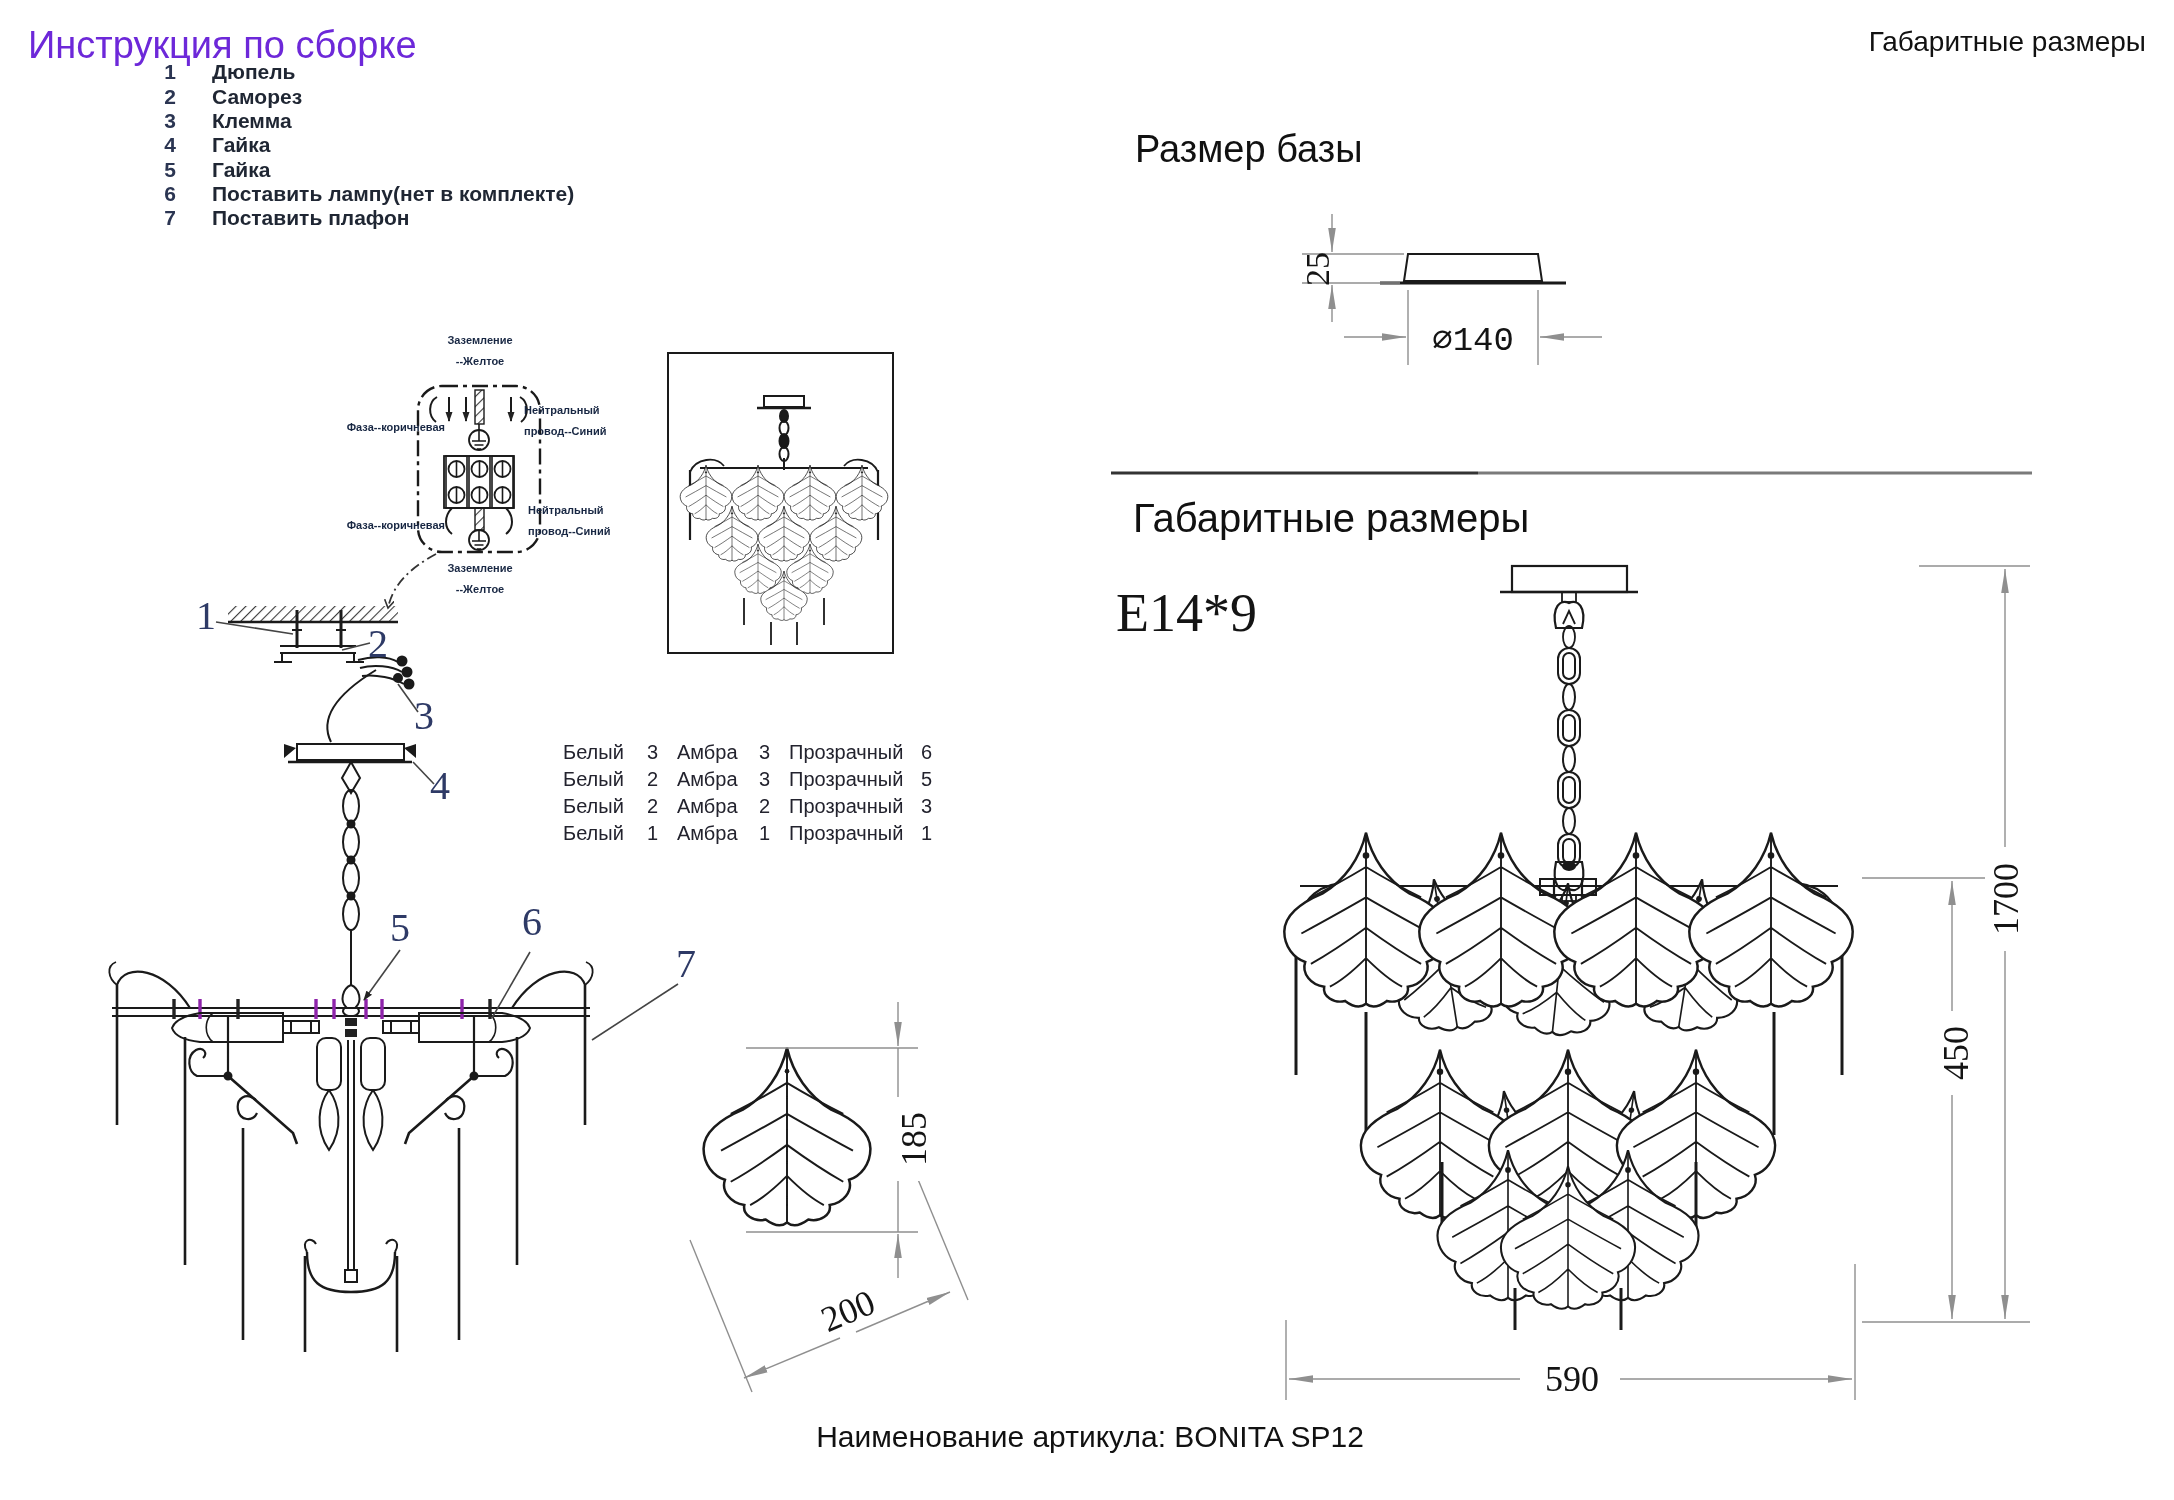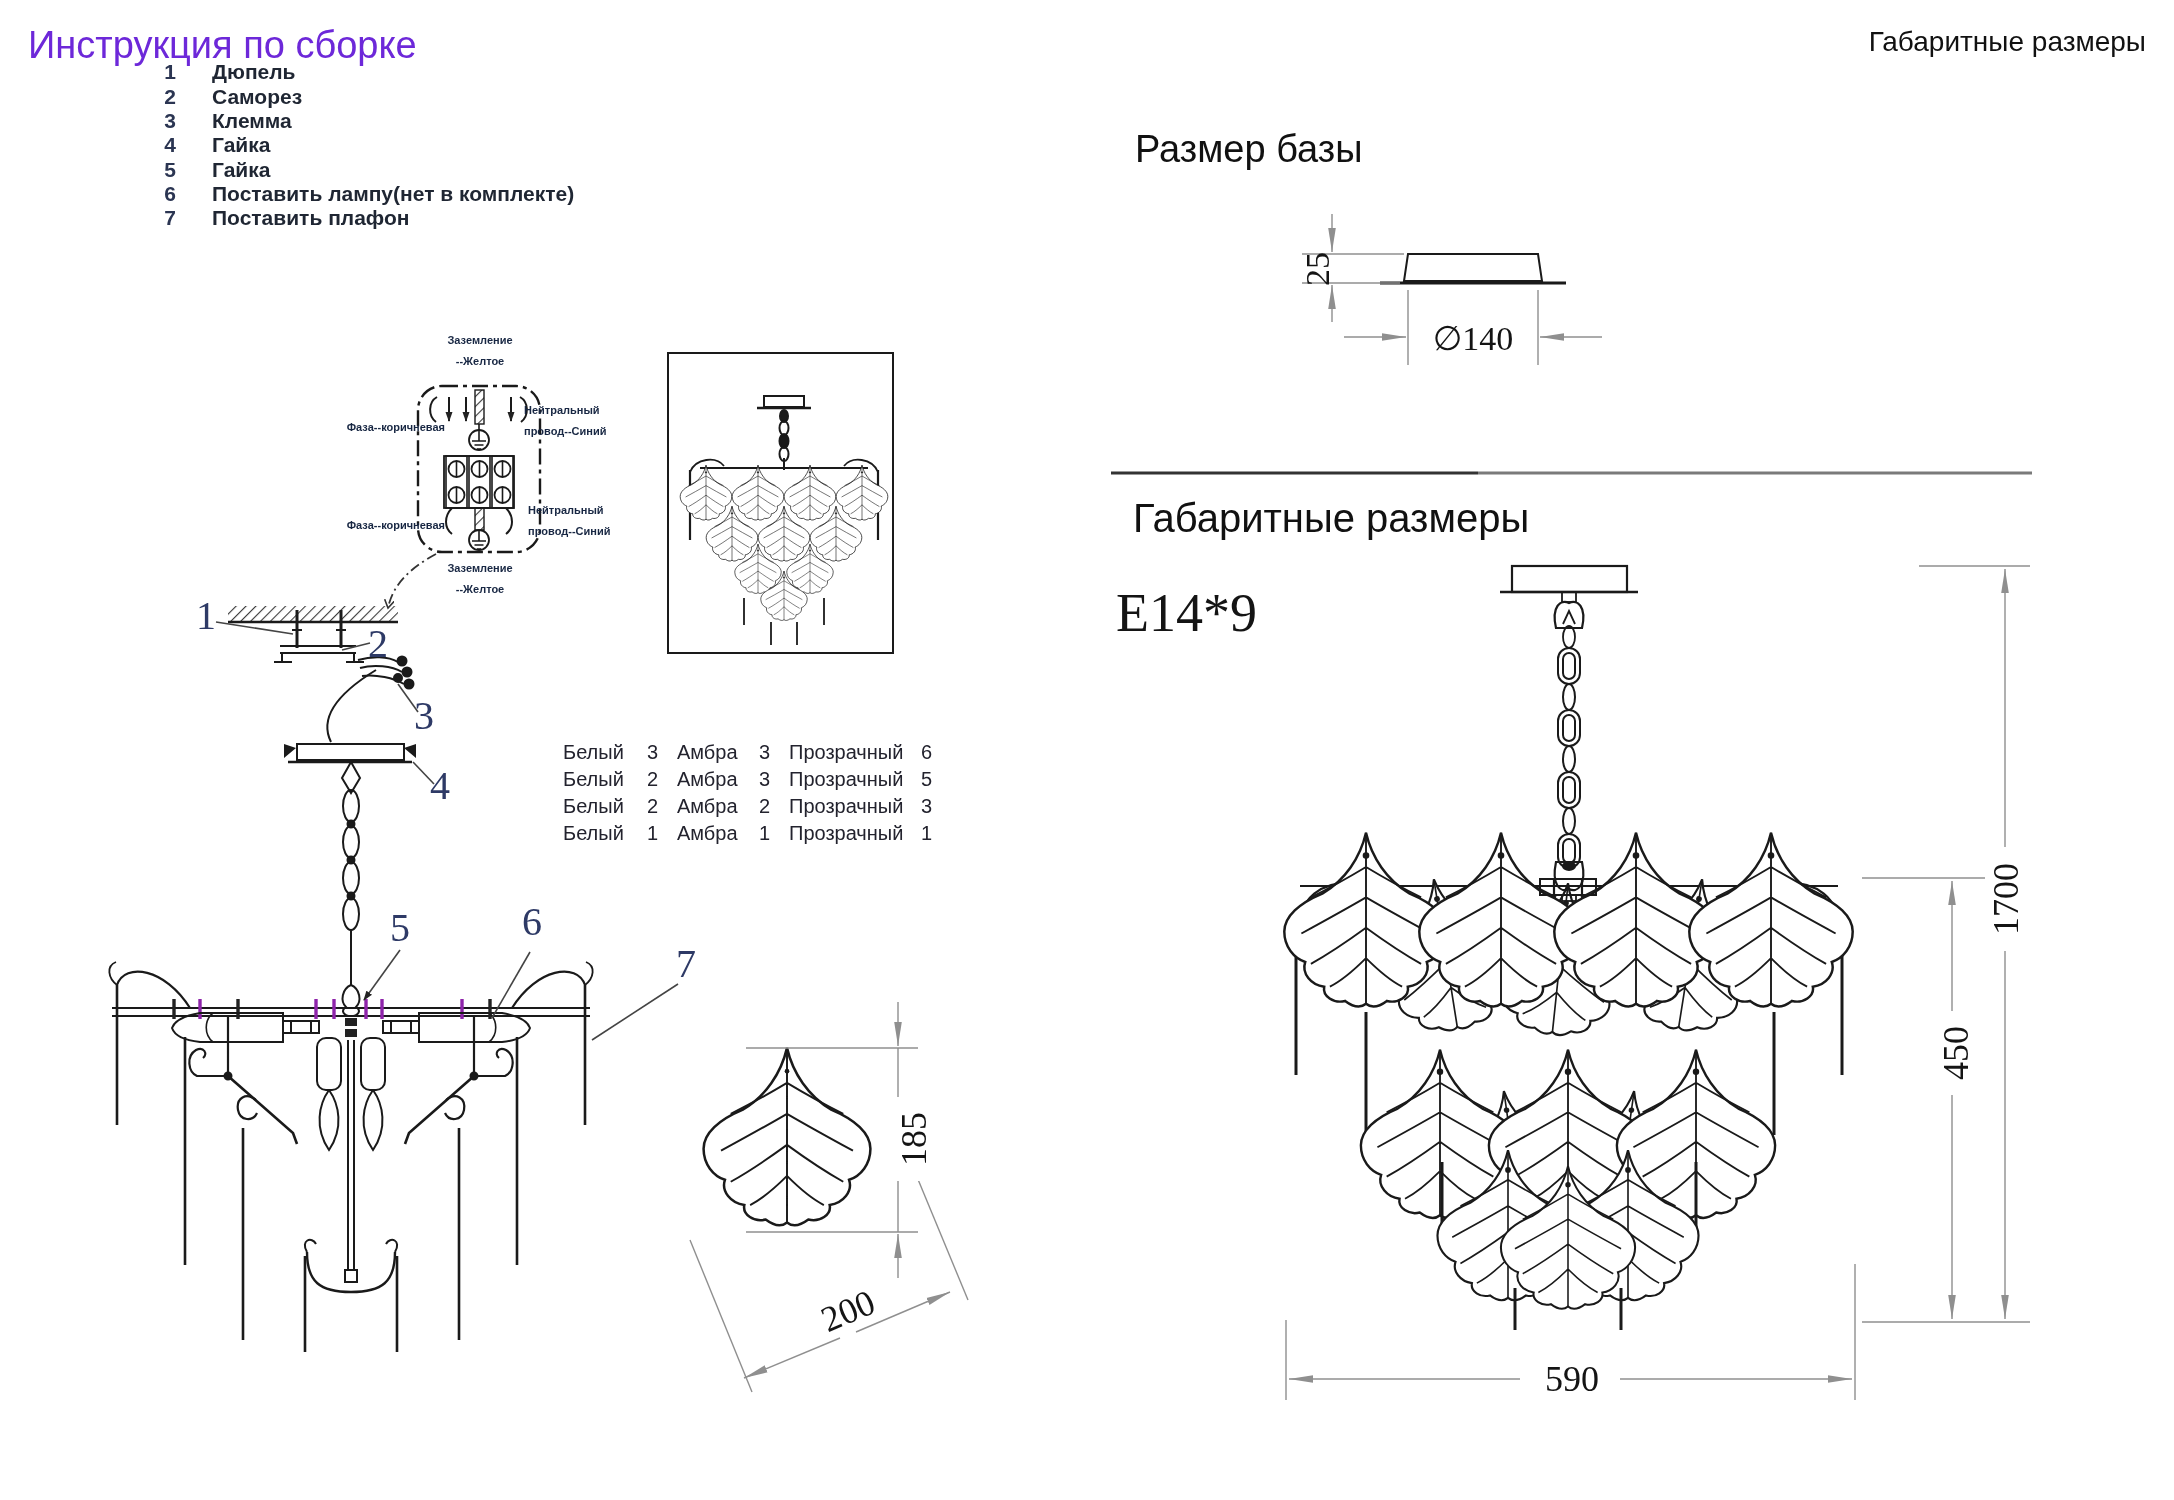--- a/index.html
+++ b/index.html
@@ -448,26 +448,27 @@
   <div class="t callout" style="left:196px;top:592px;">1</div>
   <div class="t callout" style="left:368px;top:620px;">2</div>
   <div class="t callout" style="left:414px;top:692px;">3</div>
   <div class="t callout" style="left:430px;top:762px;">4</div>
   <div class="t callout" style="left:390px;top:904px;">5</div>
   <div class="t callout" style="left:522px;top:898px;">6</div>
   <div class="t callout" style="left:676px;top:940px;">7</div>
 
   <div class="t sans" style="left:1135px;top:128px;font-size:38px;color:#111;">Размер базы</div>
   <div class="t dimnum rot" style="left:1296px;top:250px;width:44px;text-align:center;font-size:34px;">25</div>
-  <div class="t dimnum" style="left:1408px;top:318px;width:130px;text-align:center;font-size:34px;">∅140</div>
+  <div class="t dimnum" style="left:1408px;top:318px;width:130px;text-align:center;font-size:34px;font-family:Liberation Mono, monospace;">∅140</div>
 
   <div class="t sans" style="left:1133px;top:496px;font-size:40px;color:#111;">Габаритные размеры</div>
   <div class="t dimnum" style="left:1116px;top:582px;font-size:54px;">E14*9</div>
 
   <div class="t dimnum rot whitebg" style="left:1954px;top:878px;width:96px;text-align:center;font-size:36px;">1700</div>
   <div class="t dimnum rot whitebg" style="left:1914px;top:1032px;width:76px;text-align:center;font-size:36px;">450</div>
   <div class="t dimnum whitebg" style="left:1528px;top:1358px;width:80px;text-align:center;font-size:36px;">590</div>
 
   <div class="t dimnum rot whitebg" style="left:872px;top:1118px;width:76px;text-align:center;font-size:36px;">185</div>
   <div class="t dimnum" style="left:806px;top:1290px;width:84px;text-align:center;font-size:36px;transform:rotate(-23deg);">200</div>
 
+  <div class="t sans" style="left:700px;top:1420px;width:780px;text-align:center;font-size:30px;color:#111;">Наименование артикула: BONITA SP12</div>
 
 </div>
 
 </body></html>

